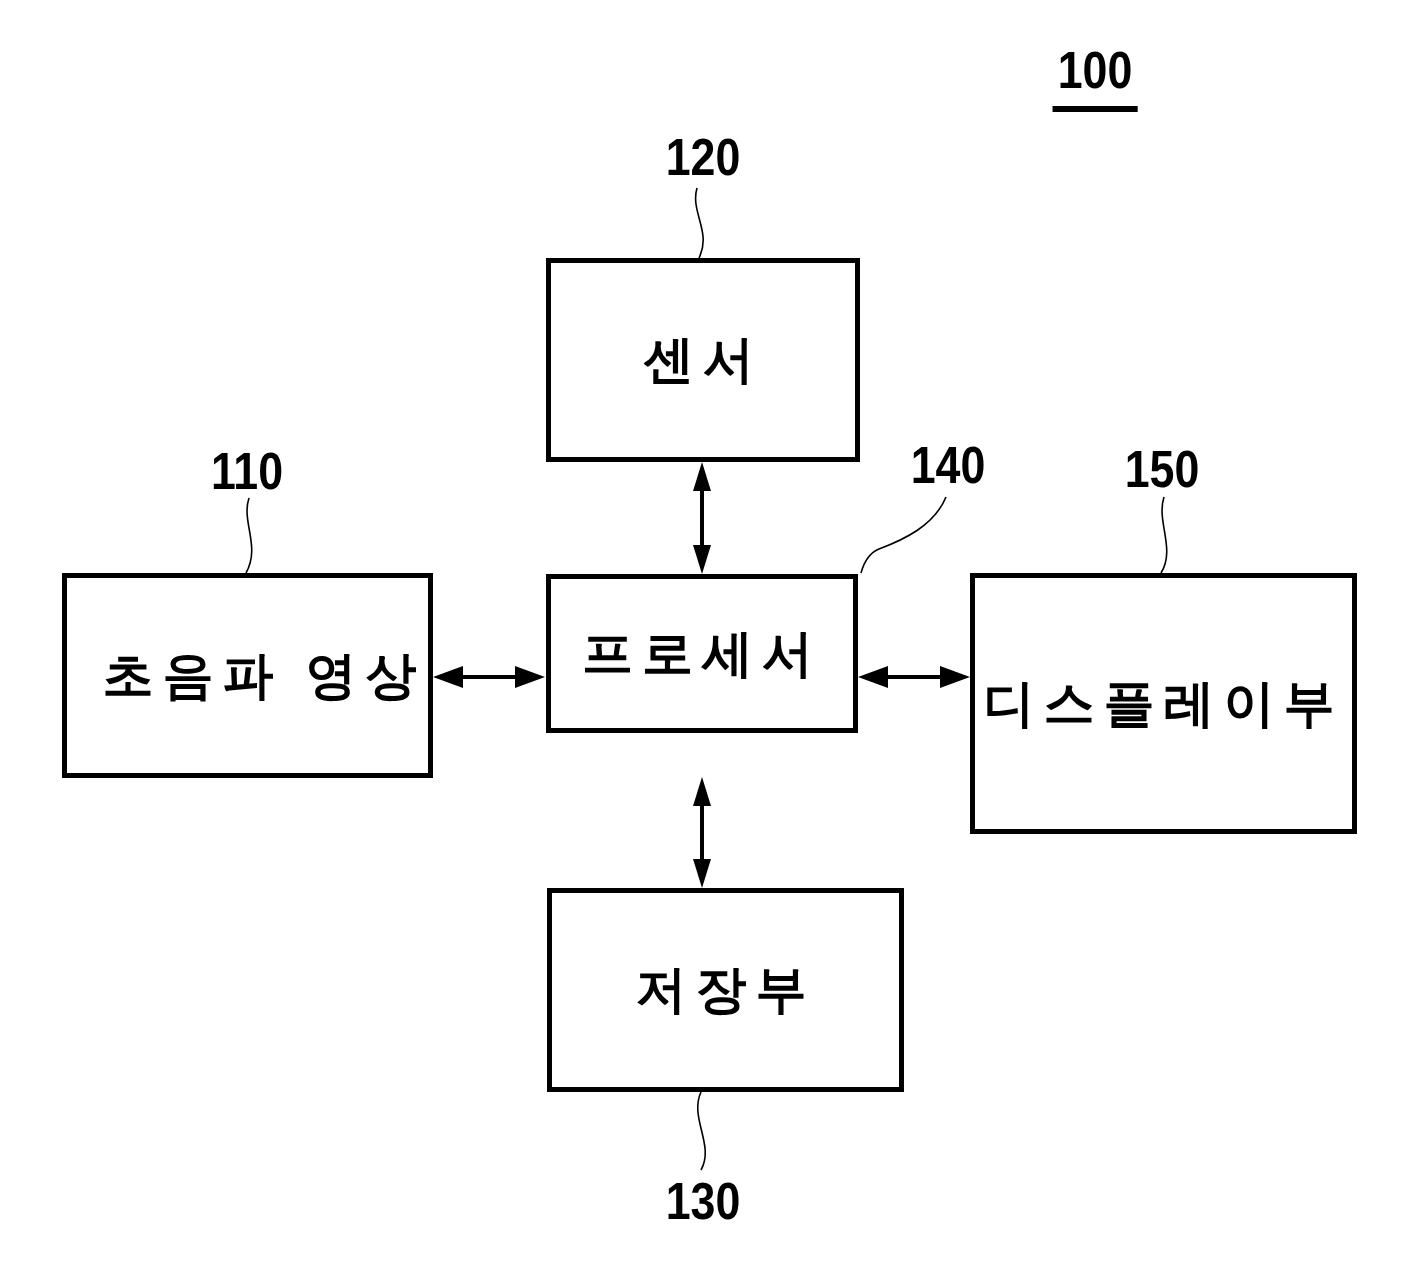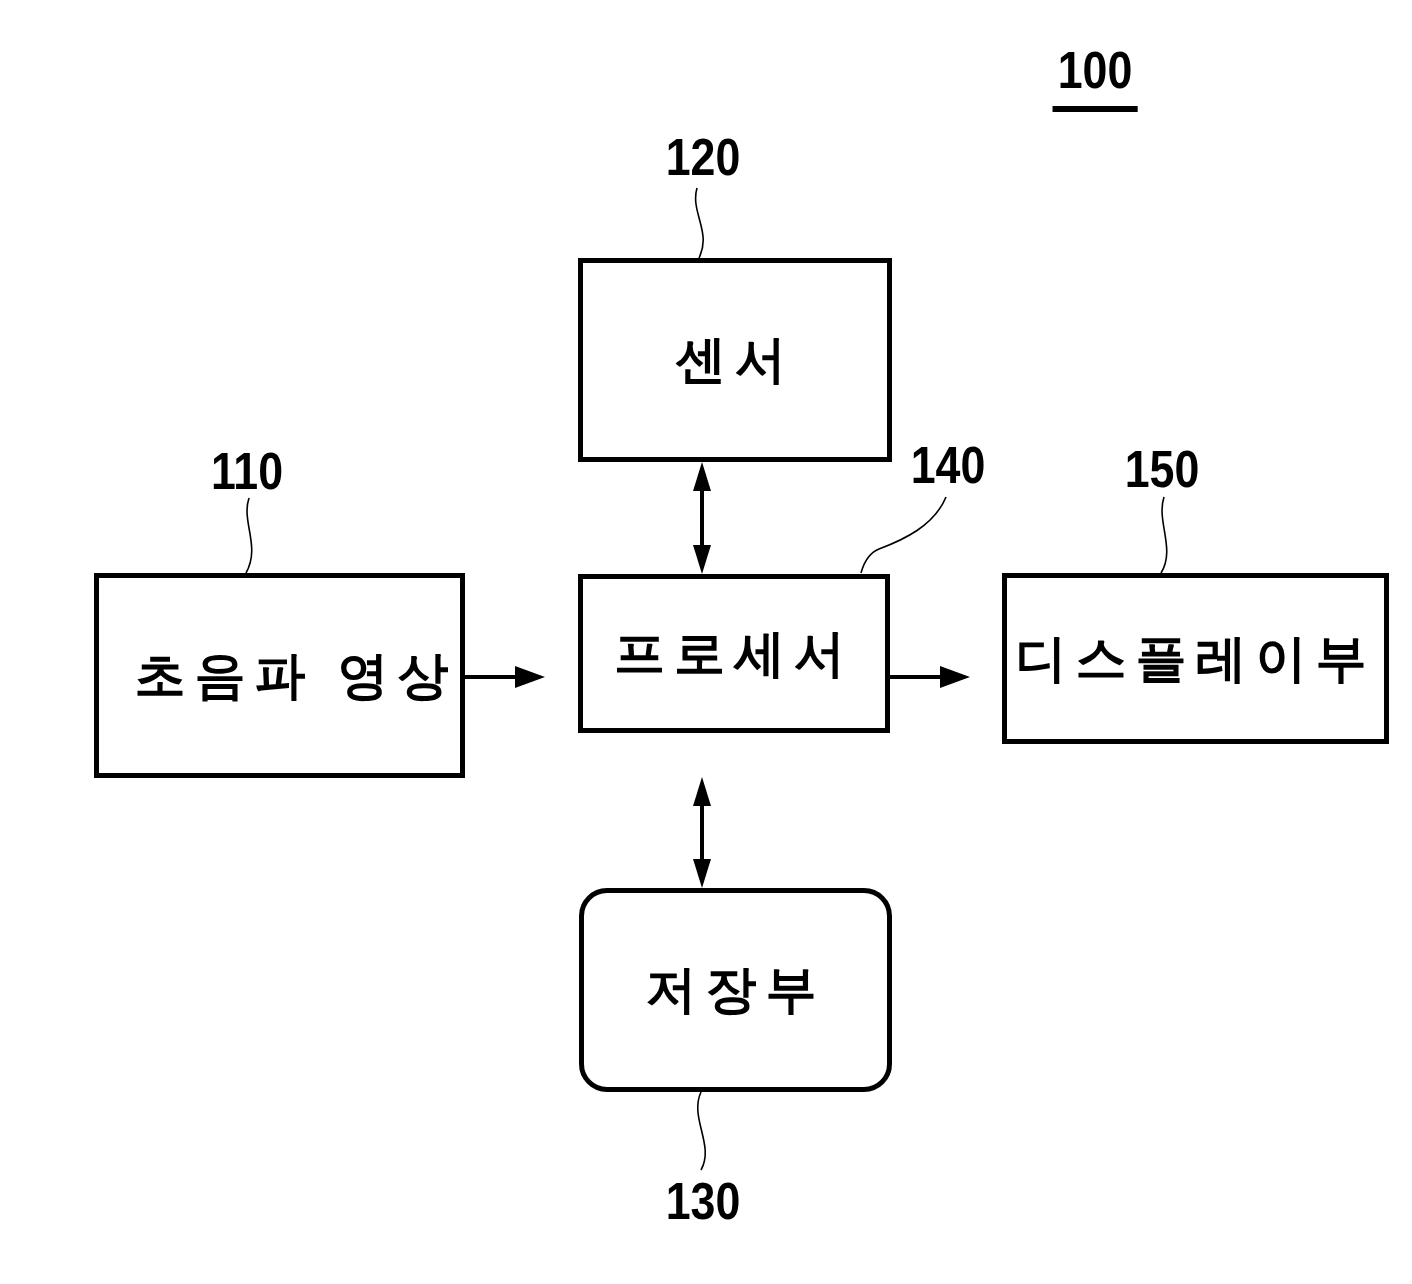--- a/index.html
+++ b/index.html
@@ -22,21 +22,20 @@
   }
 
   .node {
     position: absolute;
     border: 5px solid #000000;
     background: #ffffff;
     display: flex;
     align-items: center;
     justify-content: center;
     text-align: center;
-    margin-left: 32px;
   }
 
   .node .label {
     font-size: 51px;
     letter-spacing: 9px;
     color: #000000;
     line-height: 1.32;
     white-space: nowrap;
   }
 
@@ -56,22 +55,22 @@
     transform: translateX(-50%) scaleX(0.86);
     line-height: 1;
     padding: 0 6px 10px 6px;
     border-bottom: 6px solid #000000;
   }
 
   
   .node-sensor     { left: 546px; top: 258px;  width: 314px; height: 204px; }
   .node-ultrasound { left: 62px;  top: 573px;  width: 371px; height: 205px; padding-left: 33px; }
   .node-processor  { left: 546px; top: 574px;  width: 312px; height: 159px; }
-  .node-display    { left: 970px; top: 573px;  width: 387px; height: 171px; }
-  .node-storage    { left: 547px; top: 888px;  width: 313px; height: 204px; border-radius: 28px; }
+  .node-display    { left: 970px; top: 573px;  width: 387px; height: 261px; }
+  .node-storage    { left: 547px; top: 888px;  width: 357px; height: 204px; }
 
   
   .ref-100 { left: 1095px; top: 44px; }
   .ref-120 { left: 703px;  top: 131px; }
   .ref-110 { left: 247px;  top: 445px; }
   .ref-140 { left: 948px;  top: 439px; }
   .ref-150 { left: 1162px; top: 443px; }
   .ref-130 { left: 703px;  top: 1175px; }
 </style>
 </head>

